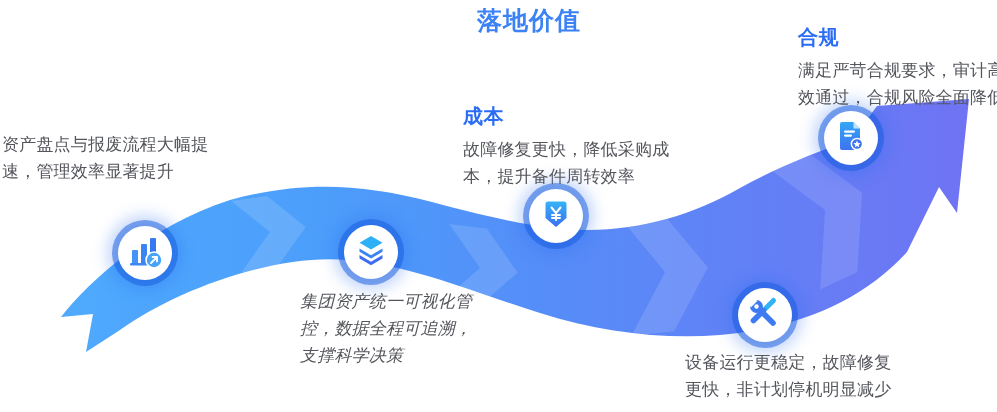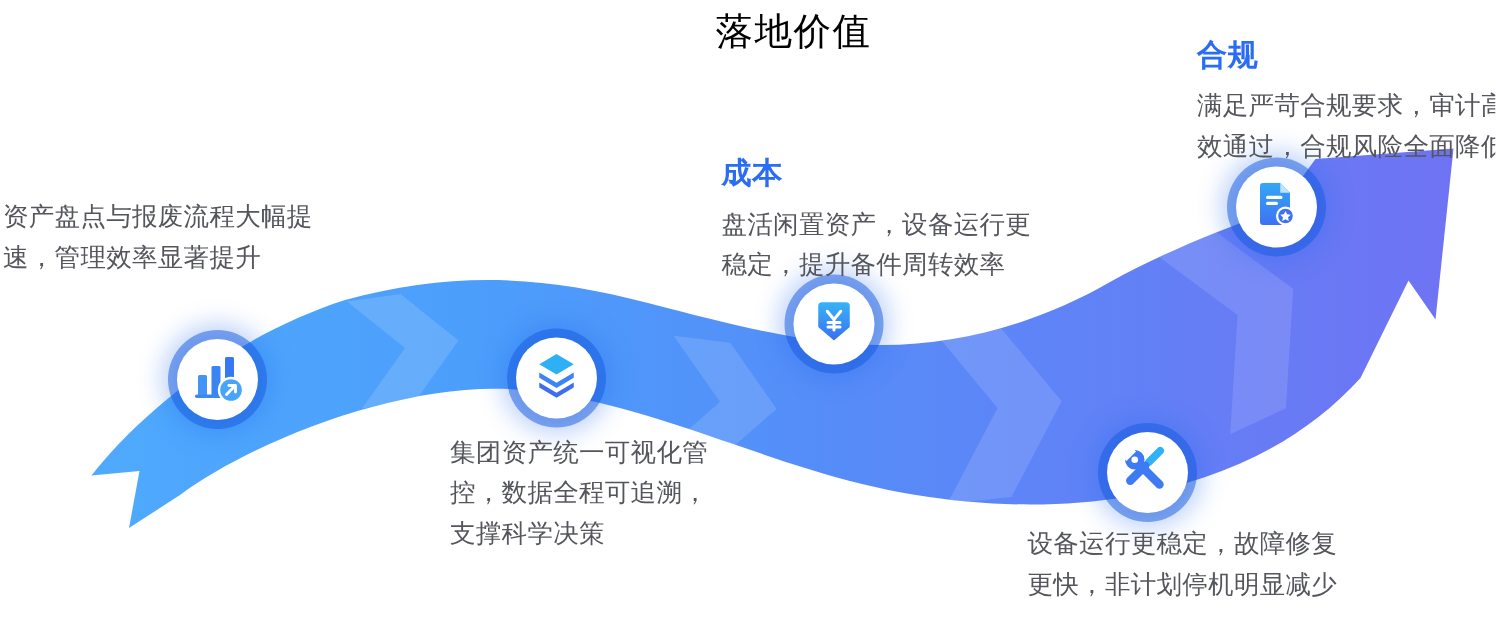--- a/index.html
+++ b/index.html
@@ -11,36 +11,36 @@
     position:relative;
     width:997px;height:412px;
     background:#ffffff;
     overflow:hidden;
   }
   .ribbon-svg{
     position:absolute;left:0;top:0;z-index:1;
   }
   .page-title{
     position:absolute;left:477px;top:4px;z-index:3;
-    font-size:25px;font-weight:400;letter-spacing:1px;
-    color:#000000;white-space:nowrap;
+    font-size:25px;font-weight:700;letter-spacing:1px;
+    color:#3b82f6;white-space:nowrap;
   }
   .sec{position:absolute;z-index:3;}
   .sec h3{
     margin:0;font-size:20px;line-height:22px;font-weight:700;
     color:#2A6DF4;letter-spacing:.5px;
   }
   .sec p{
     margin:9px 0 0 0;font-size:17px;line-height:27px;
     color:#54565C;letter-spacing:.2px;
     word-break:break-all;
   }
   .sec-efficiency {left:2px;  top:122px;} .sec-efficiency p {width:213px;}
-  .sec-management {left:300px;top:279px;} .sec-management p {width:178px;}
-  .sec-cost       {left:463px;top:105px;margin-left:18px;} .sec-cost p       {width:213px;}
+  .sec-management {left:300px;top:279px;} .sec-management p {width:178px;font-style:italic;}
+  .sec-cost       {left:463px;top:105px;} .sec-cost p       {width:213px;}
   .sec-operations {left:685px;top:340px;} .sec-operations p {width:215px;}
   .sec-compliance {left:798px;top:26px;}  .sec-compliance p {width:213px;}
 
   .node{
     position:absolute;z-index:2;
     width:54px;height:54px;border-radius:50%;
     background:#ffffff;
     box-shadow:0 0 0 6px rgba(22,90,221,0.50), 0 0 16px 10px rgba(35,105,238,0.30);
     display:flex;align-items:center;justify-content:center;
   }
@@ -145,21 +145,21 @@
   <div class="sec sec-efficiency">
     <p>资产盘点与报废流程大幅提速，管理效率显著提升</p>
   </div>
 
   <div class="sec sec-management">
     <p>集团资产统一可视化管控，数据全程可追溯，支撑科学决策</p>
   </div>
 
   <div class="sec sec-cost">
     <h3>成本</h3>
-    <p>盘活闲置资产，设备运行更稳定，提升备件周转效率</p>
+    <p>故障修复更快，降低采购成本，提升备件周转效率</p>
   </div>
 
   <div class="sec sec-operations">
     <p>设备运行更稳定，故障修复更快，非计划停机明显减少</p>
   </div>
 
   <div class="sec sec-compliance">
     <h3>合规</h3>
     <p>满足严苛合规要求，审计高效通过，合规风险全面降低</p>
   </div>

